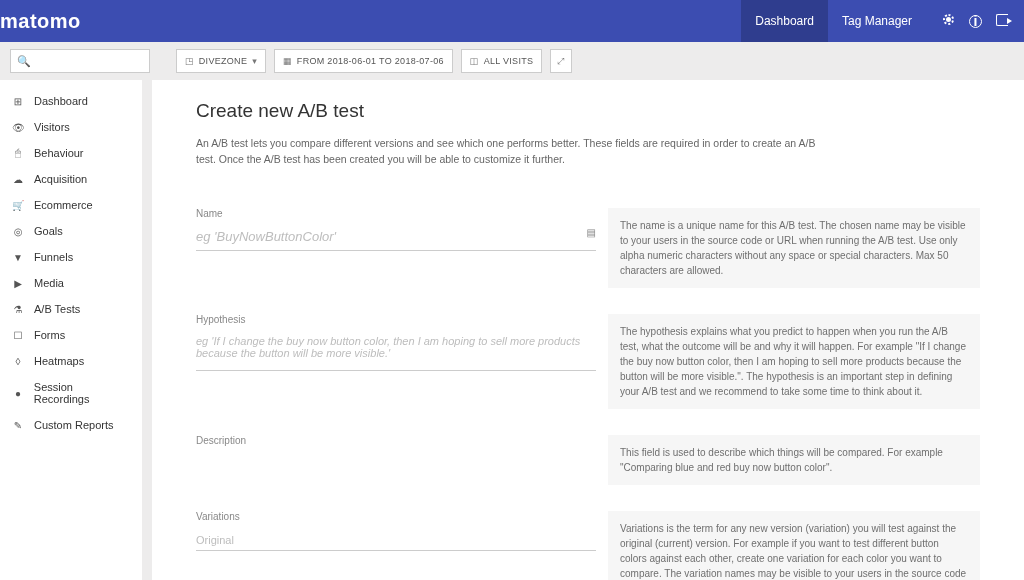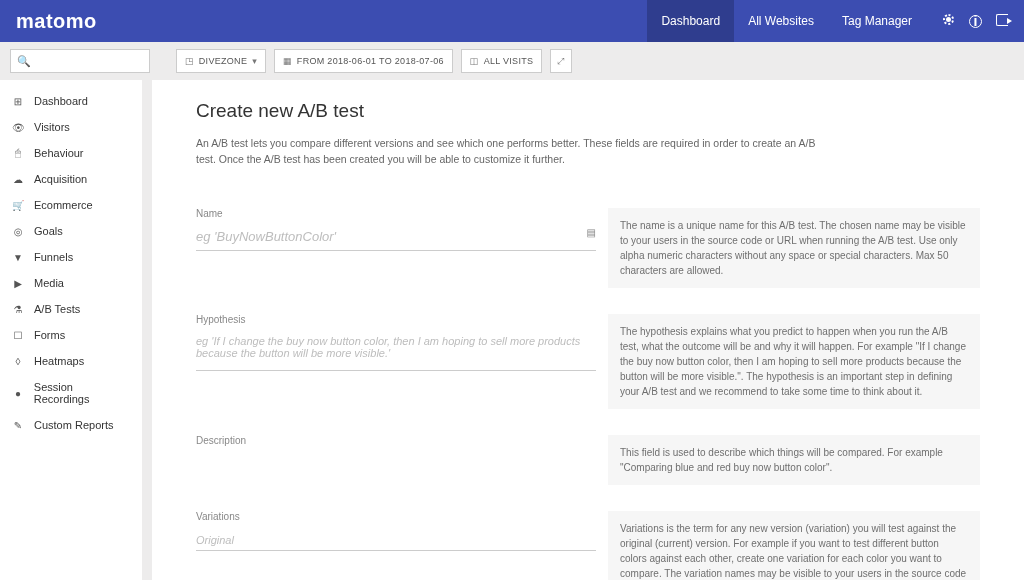--- a/index.html
+++ b/index.html
@@ -1,18 +1,18 @@
 <!DOCTYPE html>
 <html><head>
 <meta charset="utf-8">
 <style>
   * { box-sizing: border-box; margin: 0; padding: 0; }
   html, body { width: 1024px; height: 580px; overflow: hidden; font-family: Arial, Helvetica, sans-serif; background: #edecec; }
   .topbar { height: 42px; background: #3c4db1; display: flex; align-items: center; color: #fff; }
-  .logo { font-size: 20px; font-weight: 700; letter-spacing: 0.5px; padding-left: 16px; font-family: Arial, sans-serif; }
+  .logo { font-size: 20px; font-weight: 700; letter-spacing: 0.5px; font-family: Arial, sans-serif; }
   .topnav { margin-left: auto; display: flex; align-items: stretch; height: 100%; }
   .topnav-item { display: flex; align-items: center; padding: 0 14px; font-size: 12px; color: #fff; cursor: pointer; }
   .topnav-item.active { background: #2f3d8e; }
   .topicons { display: flex; align-items: center; gap: 14px; padding: 0 16px; }
   .topicons span { font-size: 14px; cursor: pointer; }
   .controlbar { height: 38px; display: flex; align-items: center; padding: 0 10px; gap: 8px; }
   .searchbox { width: 140px; height: 24px; border: 1px solid #ccc; background: #fff; display: flex; align-items: center; padding: 0 6px; font-size: 12px; color: #666; }
   .chip { height: 24px; border: 1px solid #ccc; background: #fff; display: flex; align-items: center; padding: 0 8px; font-size: 9px; color: #555; gap: 5px; cursor: pointer; letter-spacing: 0.3px; }
   .chip .ci { font-size: 9px; color: #777; }
   .body { display: flex; height: calc(580px - 42px - 38px); }
@@ -26,38 +26,37 @@
   .field-col { flex: 0 0 400px; }
   .help-col { flex: 1; background: #f6f6f6; padding: 10px 12px; font-size: 10px; color: #6f6f6f; line-height: 1.5; }
   .field-label { font-size: 10px; color: #888; margin-bottom: 6px; }
   .field-input { width: 100%; border: none; border-bottom: 1px solid #ccc; font-size: 13px; color: #333; padding: 4px 0 6px 0; background: transparent; }
   .field-input::placeholder { color: #bdbdbd; font-style: italic; }
   .field-wrap { position: relative; }
   .field-suffix { position: absolute; right: 0; top: 2px; font-size: 10px; color: #888; cursor: pointer; }
   .field-textarea { width: 100%; border: none; border-bottom: 1px solid #ccc; font-size: 11px; color: #333; padding: 4px 0 6px 0; background: transparent; resize: none; height: 40px; font-family: inherit; }
   .field-textarea::placeholder { color: #bdbdbd; font-style: italic; }
   .variation-row { display: flex; align-items: center; justify-content: space-between; border-bottom: 1px solid #ccc; padding: 6px 0 4px 0; font-size: 11px; color: #333; width: 400px; }
-  .variation-row .lbl { color: #bdbdbd; font-style: italic; }
+  .variation-row .lbl { color: #bdbdbd; }
   .variation-row .lbln { color: #333; font-style: normal; font-weight: 600; }
   .addbtn { font-size: 13px; cursor: pointer; font-weight: 900; }
   .gear-icon { display: inline-block; width: 13px; height: 13px; position: relative; }
   .gear-icon::before { content: ""; position: absolute; inset: 1px; border: 2px dotted #fff; border-radius: 50%; }
   .gear-icon::after { content: ""; position: absolute; inset: 4px; background: #fff; border-radius: 50%; }
   .info-icon { display: inline-flex; width: 13px; height: 13px; border: 1.5px solid #fff; border-radius: 50%; align-items: center; justify-content: center; font-size: 9px; font-weight: 700;}
   .signout-icon { display: inline-block; width: 12px; height: 12px; border: 1.5px solid #fff; border-right: none; border-radius: 2px 0 0 2px; position: relative; }
   .signout-icon::after { content: ""; position: absolute; right: -4px; top: 3px; width: 0; height: 0; border-top: 3px solid transparent; border-bottom: 3px solid transparent; border-left: 5px solid #fff; }
 </style>
 </head>
 <body>
 
 <div class="topbar">
   <div class="logo">matomo</div>
   <div class="topnav">
     <div class="topnav-item active">Dashboard</div>
-    <div class="topnav-item">All Websites</div>
     <div class="topnav-item">Tag Manager</div>
   </div>
   <div class="topicons">
     <span><span class="gear-icon"></span></span>
     <span><span class="info-icon">i</span></span>
     <span><span class="signout-icon"></span></span>
   </div>
 </div>
 
 <div class="controlbar">

